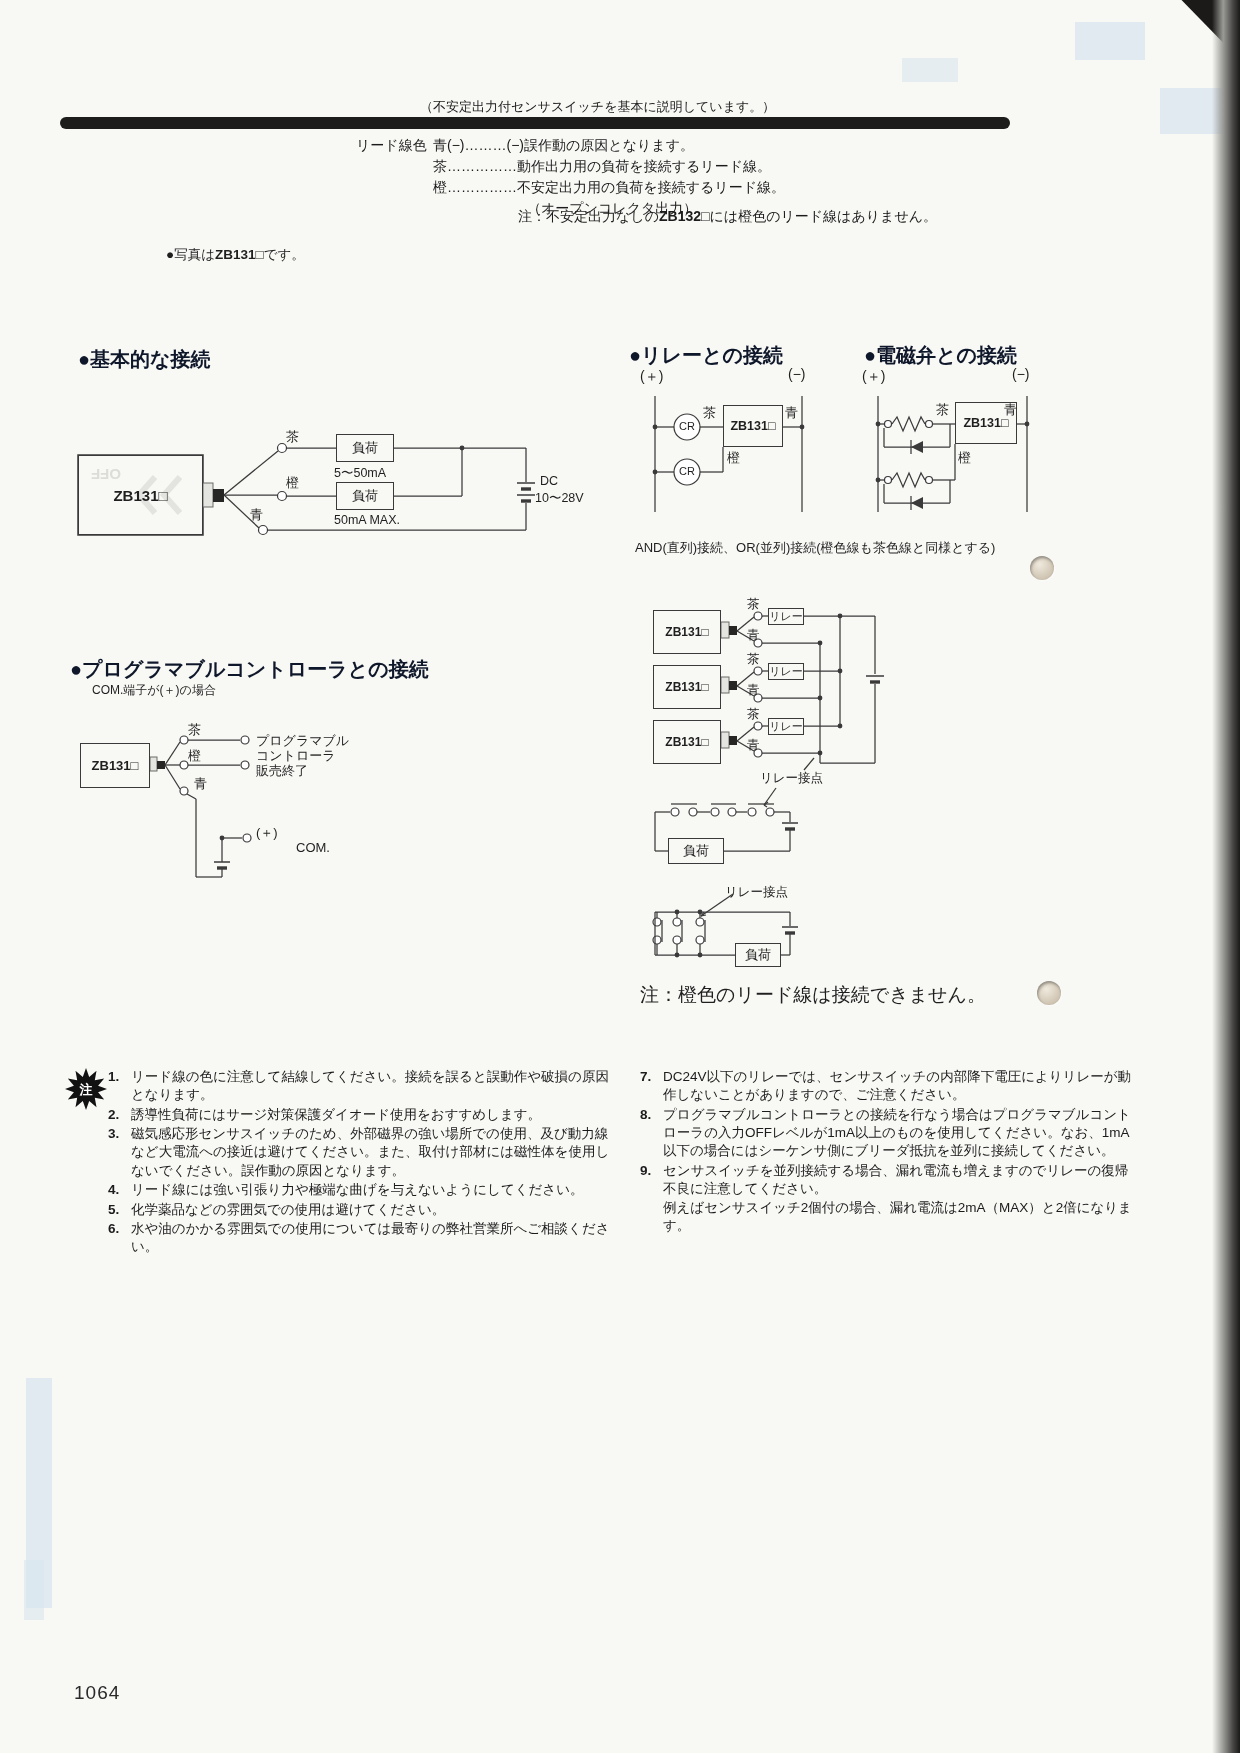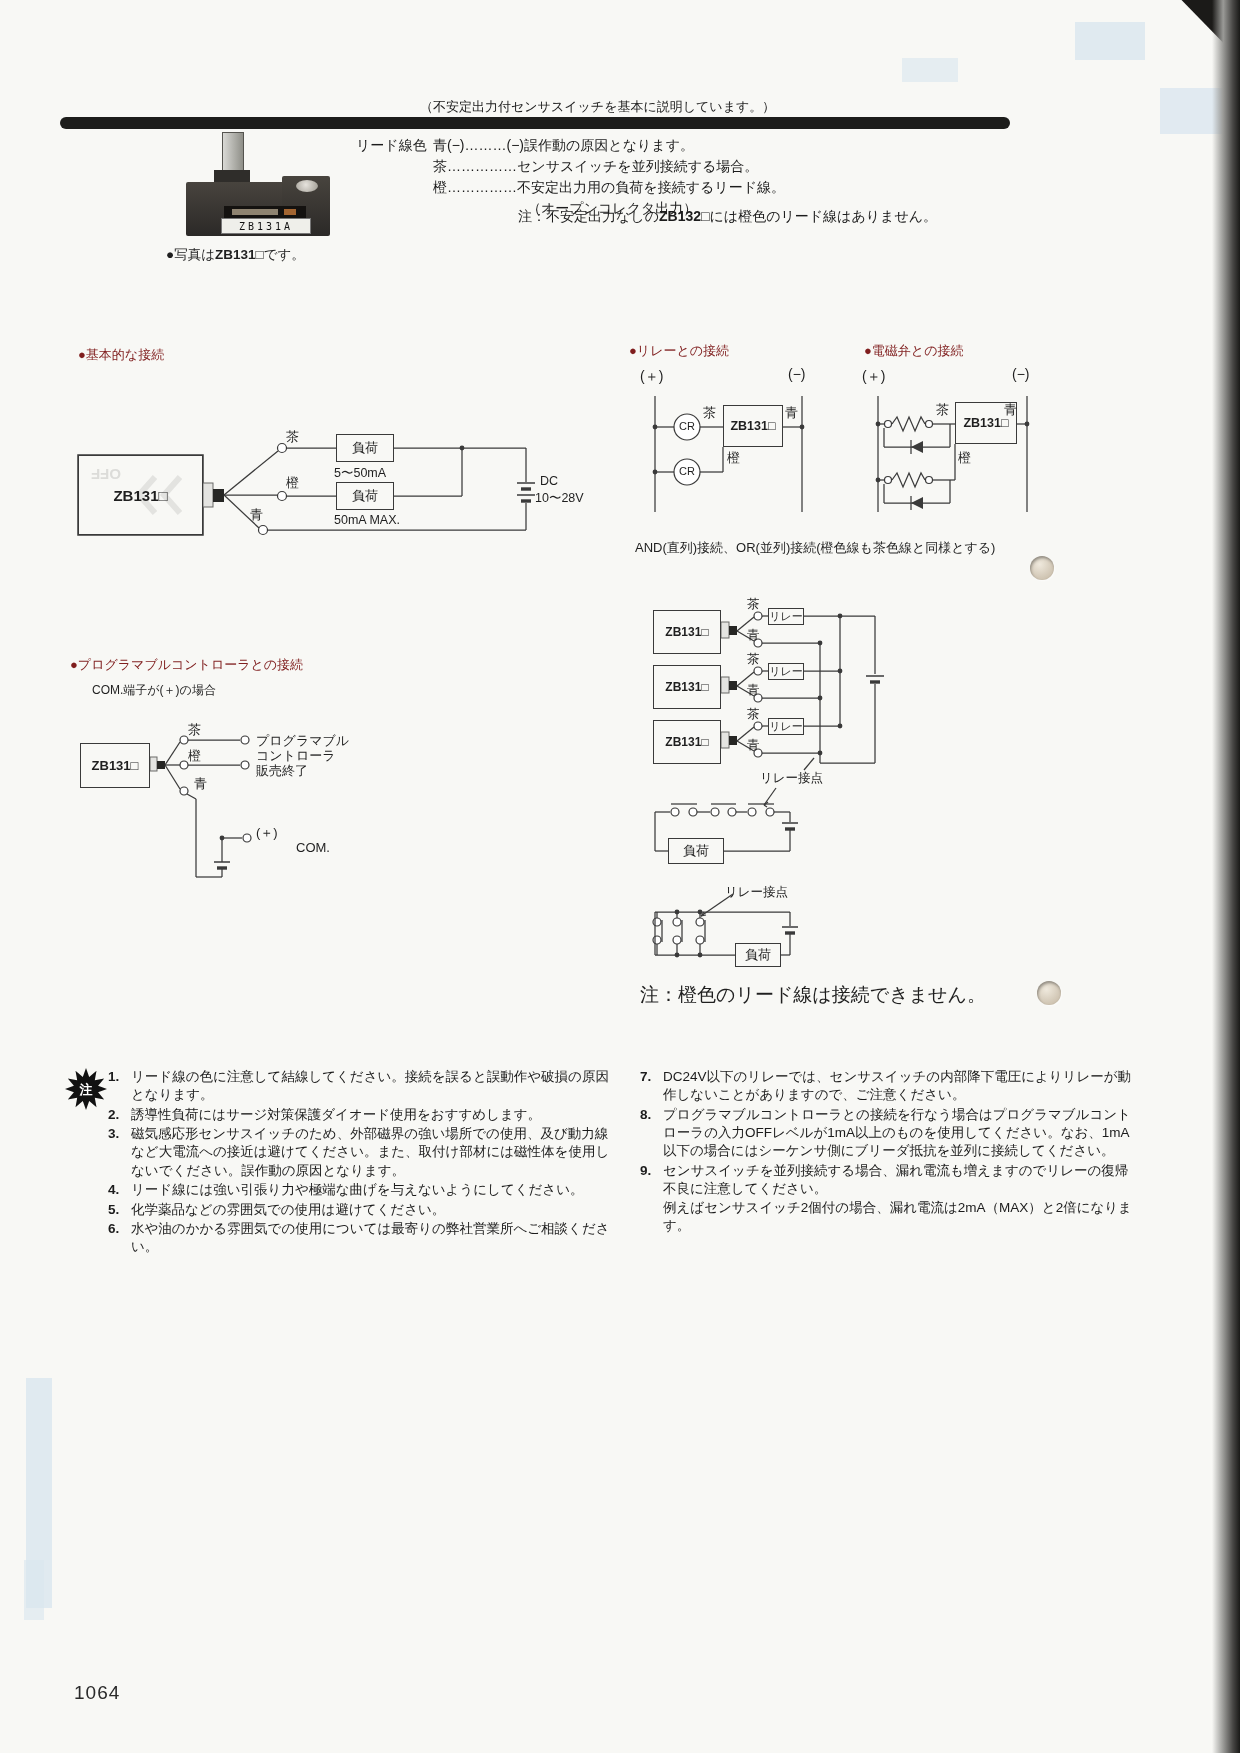--- a/index.html
+++ b/index.html
@@ -4,21 +4,21 @@
 <style>
   html,body{margin:0;padding:0;background:#e9e9e6;}
   .page{position:relative;width:1240px;height:1753px;background:#f8f8f5;overflow:hidden;
         font-family:"Liberation Sans","DejaVu Sans",sans-serif;color:#1f1f1f;}
   .abs{position:absolute;}
   .z2{z-index:2;}
   
   .doc-title{font-size:25px;font-weight:bold;letter-spacing:1px;color:#141414;white-space:nowrap;}
   .doc-sub{font-size:13px;color:#222;white-space:nowrap;}
   .rulebar{background:#1d1d1b;border-radius:6px;}
-  .sec-head{font-size:13px;font-weight:normal;white-space:nowrap;color:#7f1d1d;}
+  .sec-head{font-size:20px;font-weight:bold;white-space:nowrap;color:#0f172a;}
   .sub-head{font-size:12px;white-space:nowrap;}
   .lbl{font-size:13px;white-space:nowrap;color:#1f1f1f;}
   .lbl-s{font-size:12.5px;white-space:nowrap;color:#1f1f1f;}
   .pm{font-size:14px;white-space:nowrap;color:#1f1f1f;}
   .leadline{font-size:14px;white-space:nowrap;color:#1c1c1c;}
   .bold{font-weight:bold;}
   
   .box{box-sizing:border-box;border:1.4px solid #3a3a3a;background:transparent;
        display:flex;align-items:center;justify-content:center;}
   .box-lbl{font-size:13px;white-space:nowrap;}
@@ -69,41 +69,27 @@
   <div class="abs blue-patch" style="left:24px;top:1560px;width:20px;height:60px;opacity:.6;"></div>
   <div class="abs corner-wedge" style="left:1150px;top:0;width:90px;height:60px;"></div>
   <div class="abs edge-strip" style="left:1212px;top:0;width:28px;height:1753px;"></div>
   <div class="abs punch" style="left:1030px;top:556px;width:24px;height:24px;"></div>
   <div class="abs punch" style="left:1037px;top:981px;width:24px;height:24px;"></div>
 
 
   <div class="abs z2 doc-sub" style="left:420px;top:98px;">（不安定出力付センサスイッチを基本に説明しています。）</div>
   <div class="abs z2 rulebar" style="left:60px;top:117px;width:950px;height:12px;"></div>
 
-  <div class="abs z2" style="left:160px;top:128px;width:180px;height:112px;">
-    <div class="abs ph-cyl" style="left:62px;top:4px;width:20px;height:44px;"></div>
-    <div class="abs" style="left:54px;top:42px;width:36px;height:14px;background:#2f2d2a;"></div>
-    <div class="abs ph-dark" style="left:26px;top:54px;width:128px;height:54px;border-radius:2px;"></div>
-    <div class="abs ph-dark" style="left:122px;top:48px;width:48px;height:60px;border-radius:2px;"></div>
-    <div class="abs" style="left:136px;top:52px;width:22px;height:12px;border-radius:50%;background:radial-gradient(circle at 45% 40%,#e6e3dd,#9b978e);"></div>
-    <div class="abs" style="left:64px;top:78px;width:82px;height:12px;background:#141210;">
-      <div class="abs" style="left:8px;top:3px;width:46px;height:6px;background:#c2b49a;opacity:.7;"></div>
-      <div class="abs" style="left:60px;top:3px;width:12px;height:6px;background:#c77b3a;opacity:.8;"></div>
-    </div>
-    <div class="abs ph-label" style="left:61px;top:90px;width:88px;height:14px;">
-      <span>ZB131A</span>
-    </div>
-  </div>
   <div class="abs z2 lbl" style="left:166px;top:246px;font-size:13.5px;">
     <span>●写真は</span><span class="bold">ZB131□</span><span>です。</span>
   </div>
 
   <div class="abs z2 leadline" style="left:356px;top:137px;">リード線色</div>
   <div class="abs z2 leadline" style="left:433px;top:137px;">青(−)………(−)誤作動の原因となります。</div>
-  <div class="abs z2 leadline" style="left:433px;top:158px;">茶……………センサスイッチを並列接続する場合。</div>
+  <div class="abs z2 leadline" style="left:433px;top:158px;">茶……………動作出力用の負荷を接続するリード線。</div>
   <div class="abs z2 leadline" style="left:433px;top:179px;">橙……………不安定出力用の負荷を接続するリード線。</div>
   <div class="abs z2 leadline" style="left:527px;top:200px;">（オープンコレクタ出力）</div>
   <div class="abs z2 leadline" style="left:518px;top:208px;">
     <span>注：不安定出力なしの</span><span class="bold">ZB132□</span><span>には橙色のリード線はありません。</span>
   </div>
 
   <div class="abs z2 sec-head" style="left:78px;top:346px;">●基本的な接続</div>
 
   <svg class="abs z2 diag" style="left:60px;top:425px;" width="520" height="140" viewBox="0 0 520 140">
     <g>

